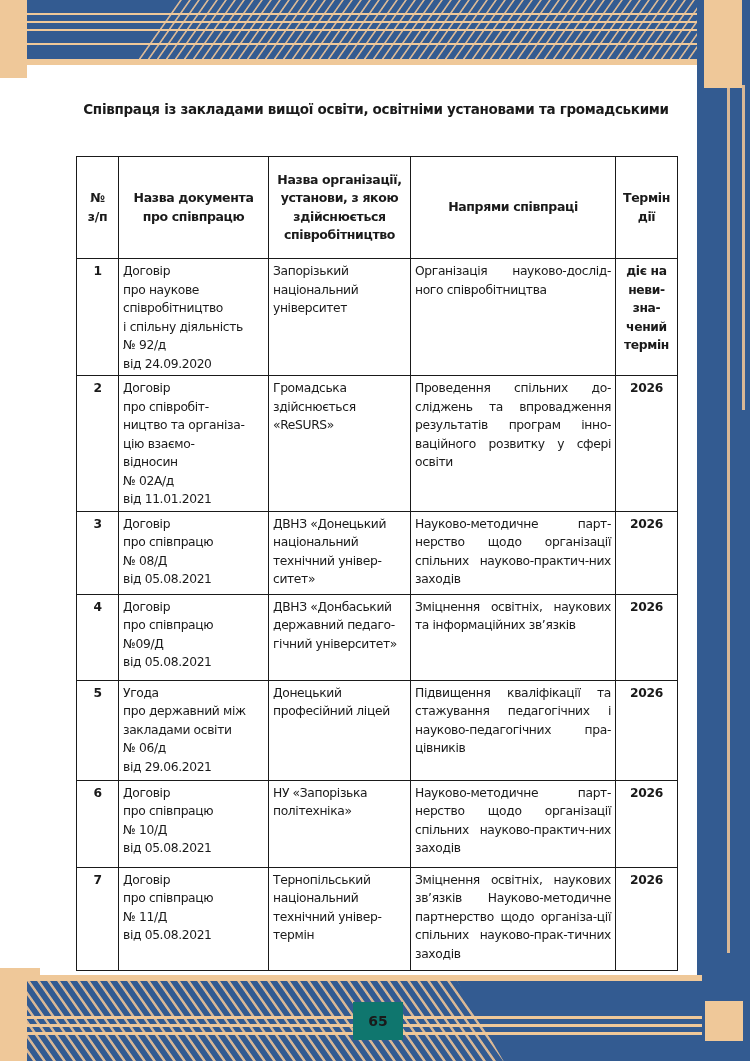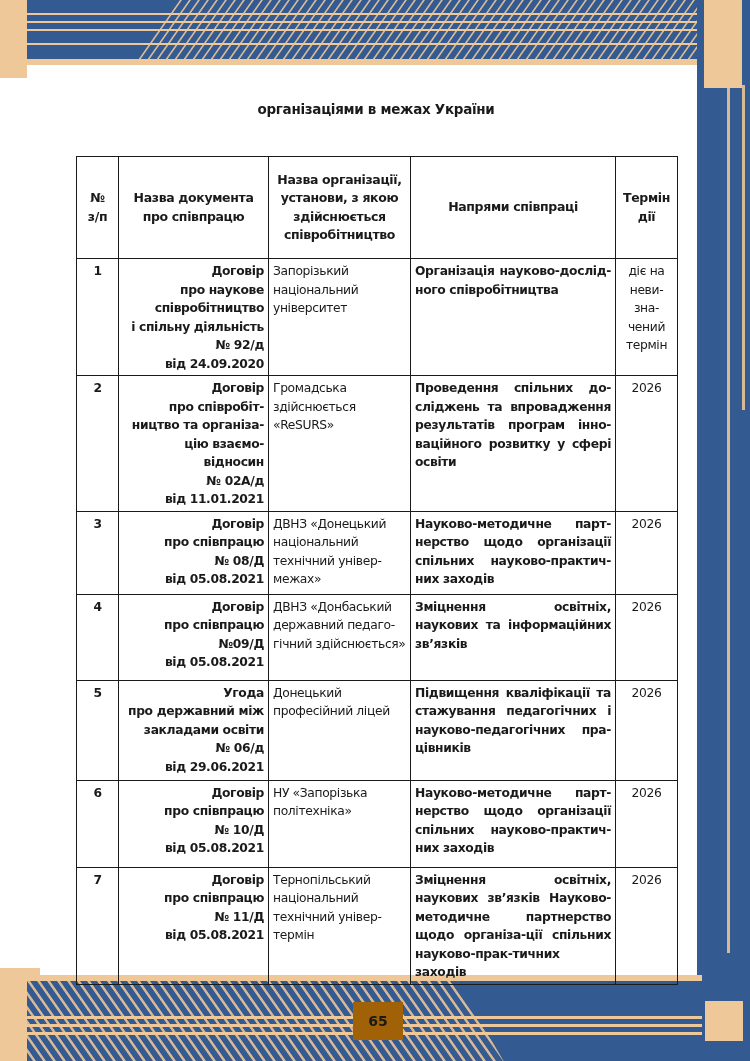--- a/index.html
+++ b/index.html
@@ -27,21 +27,21 @@
   
   #bottom-band {
     left: 27px; top: 975px; width: 675px; height: 86px;
     background: #335b91;
     border-top: 6px solid #efc899;
     overflow: hidden;
   }
   #bottom-left-tab { left: 0; top: 968px; width: 40px; height: 93px; background: #efc899; }
   #page-number-box {
     left: 353px; top: 1002px; width: 50px; height: 38px;
-    background: #a16207;
+    background: #0f766e;
     display: flex; align-items: center; justify-content: center;
     font-weight: bold; font-size: 14px; color: #1a1a1a;
     font-family: "DejaVu Sans", sans-serif;
   }
   svg.hatch { position: absolute; left: 0; top: 0; }
 
   
   #page-title {
     position: absolute; left: 80px; top: 100px; width: 592px;
     text-align: center; font-weight: bold; font-size: 13.5px; line-height: 19px;
@@ -56,24 +56,24 @@
     font-family: "DejaVu Sans", sans-serif; letter-spacing: -0.35px;
   }
   #coop-table th, #coop-table td {
     border: 1.6px solid #1a1a1a; vertical-align: top; padding: 3px 4px 2px 4px;
   }
   #coop-table th {
     font-weight: bold; text-align: center; vertical-align: middle; font-size: 12.5px;
     padding: 0 4px;
   }
   #coop-table td.num { font-weight: bold; text-align: center; }
-  #coop-table td.doc { font-weight: bold; text-align: right; }
+  #coop-table td.doc { font-weight: normal; text-align: left; }
   #coop-table td.org { font-weight: normal; }
-  #coop-table td.dir { text-align: justify; font-weight: bold; margin-left: 40px; }
-  #coop-table td.term { text-align: center; font-weight: normal; margin-top: 24px; }
+  #coop-table td.dir { text-align: justify; font-weight: normal; margin-left: 40px; }
+  #coop-table td.term { text-align: center; font-weight: bold; margin-top: 24px; }
   .line { display: block; }
 </style>
 </head>
 <body>
 
 <div class="deco" id="top-left-tab"></div>
 <div class="deco" id="top-band">
   <svg class="hatch" width="675" height="59">
     <defs>
       <pattern id="hatchTop" width="9" height="59" patternUnits="userSpaceOnUse" patternTransform="skewX(-35)">
@@ -109,21 +109,21 @@
     <rect x="0" y="0" width="675" height="86" fill="url(#hatchBot)" clip-path="url(#botClip)"></rect>
     <rect x="0" y="35" width="675" height="3" fill="#efc899"></rect>
     <rect x="0" y="43" width="675" height="3" fill="#efc899"></rect>
     <rect x="0" y="51" width="675" height="3" fill="#efc899"></rect>
   </svg>
 </div>
 <div class="deco" id="right-square-bottom"></div>
 <div class="deco" id="page-number-box">65</div>
 
 <div id="page-title">
-  <span class="line">організаціями в межах України</span>
+  <span class="line">Співпраця із закладами вищої освіти, освітніми установами та громадськими</span>
 </div>
 
 <table id="coop-table">
   <colgroup>
     <col style="width:42px">
     <col style="width:150px">
     <col style="width:142px">
     <col style="width:205px">
     <col style="width:62px">
   </colgroup>
@@ -203,39 +203,39 @@
         <td class="doc">
           <span class="line">Договір</span>
           <span class="line">про співпрацю</span>
           <span class="line">№ 08/Д</span>
           <span class="line">від 05.08.2021</span>
         </td>
         <td class="org">
           <span class="line">ДВНЗ «Донецький</span>
           <span class="line">національний</span>
           <span class="line">технічний універ-</span>
-          <span class="line">межах»</span>
+          <span class="line">ситет»</span>
         </td>
         <td class="dir">Науково-методичне парт-нерство щодо організації спільних науково-практич-них заходів</td>
         <td class="term">
           <span class="line">2026</span>
         </td>
       </tr>
       <tr style="height: 86px;">
         <td class="num">4</td>
         <td class="doc">
           <span class="line">Договір</span>
           <span class="line">про співпрацю</span>
           <span class="line">№09/Д</span>
           <span class="line">від 05.08.2021</span>
         </td>
         <td class="org">
           <span class="line">ДВНЗ «Донбаський</span>
           <span class="line">державний педаго-</span>
-          <span class="line">гічний здійснюється»</span>
+          <span class="line">гічний університет»</span>
         </td>
         <td class="dir">Зміцнення освітніх, наукових та інформаційних зв’язків</td>
         <td class="term">
           <span class="line">2026</span>
         </td>
       </tr>
       <tr style="height: 100px;">
         <td class="num">5</td>
         <td class="doc">
           <span class="line">Угода</span>

